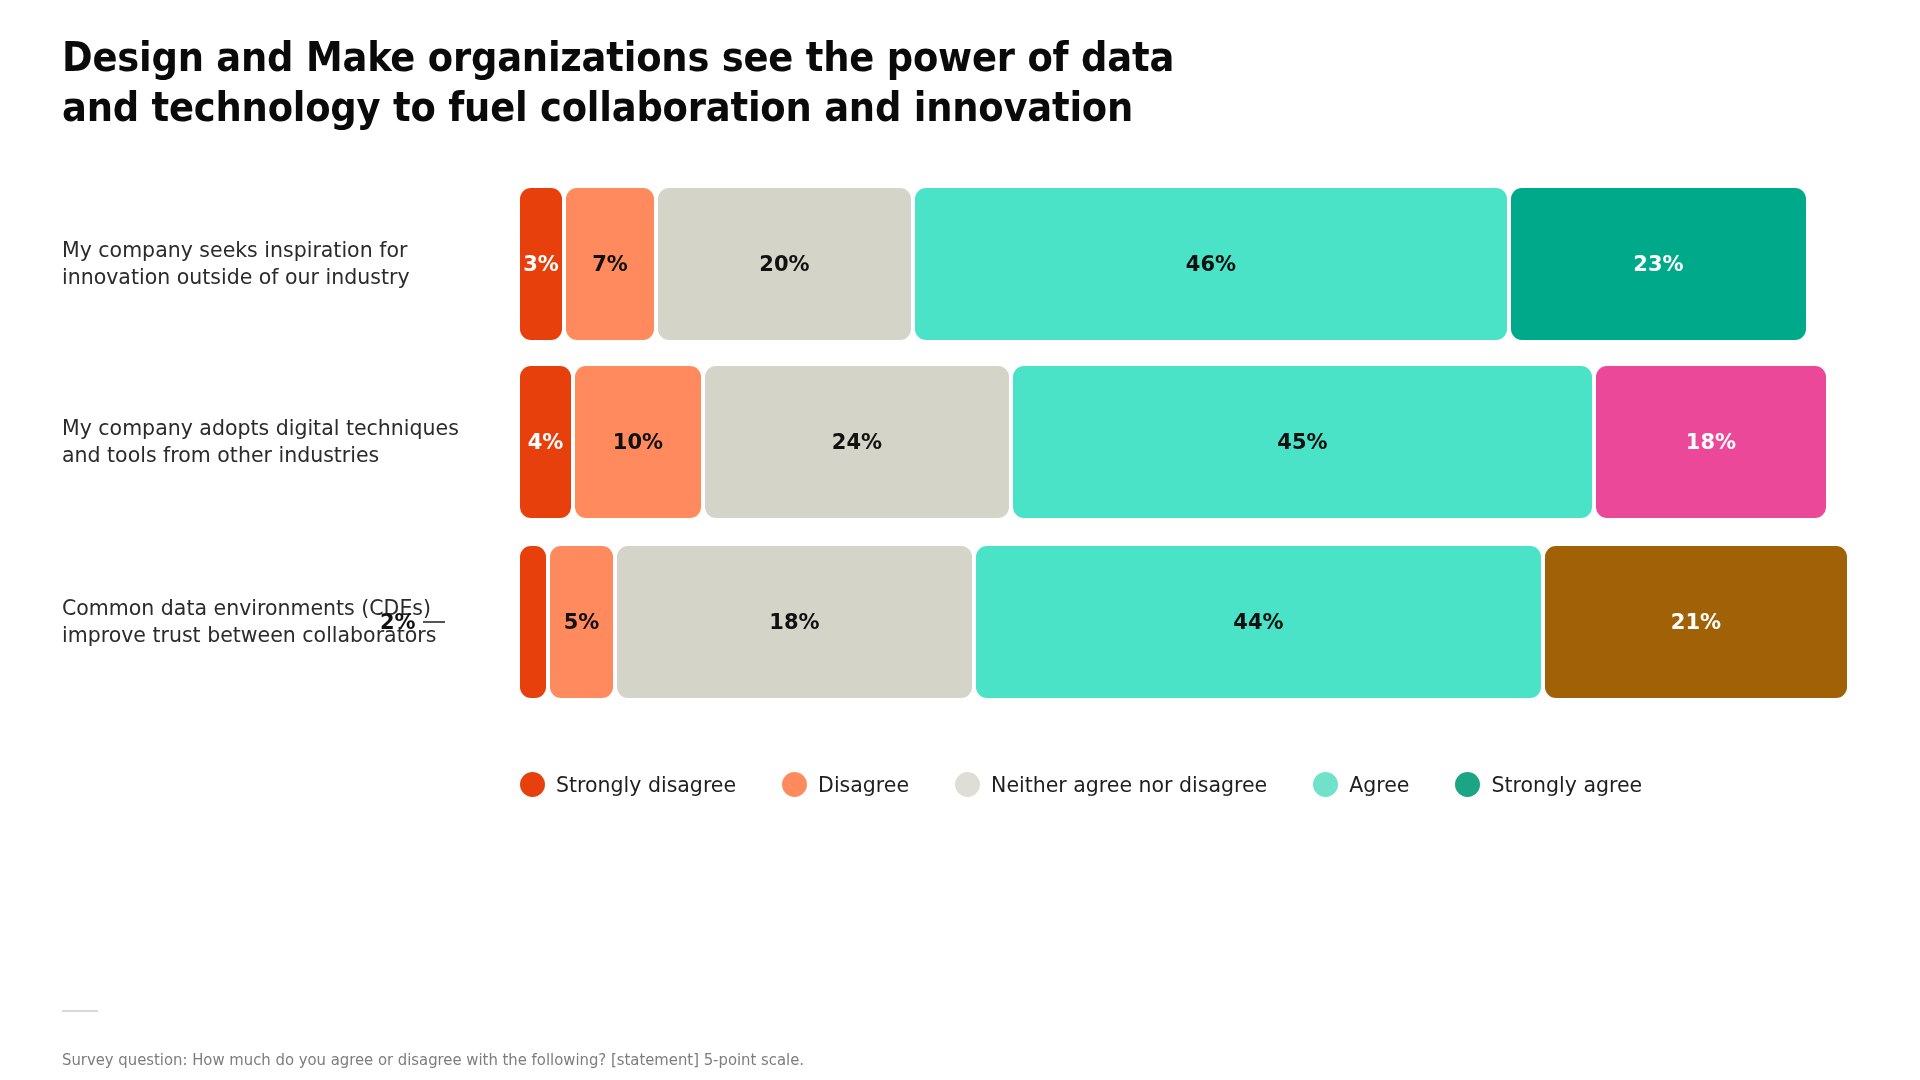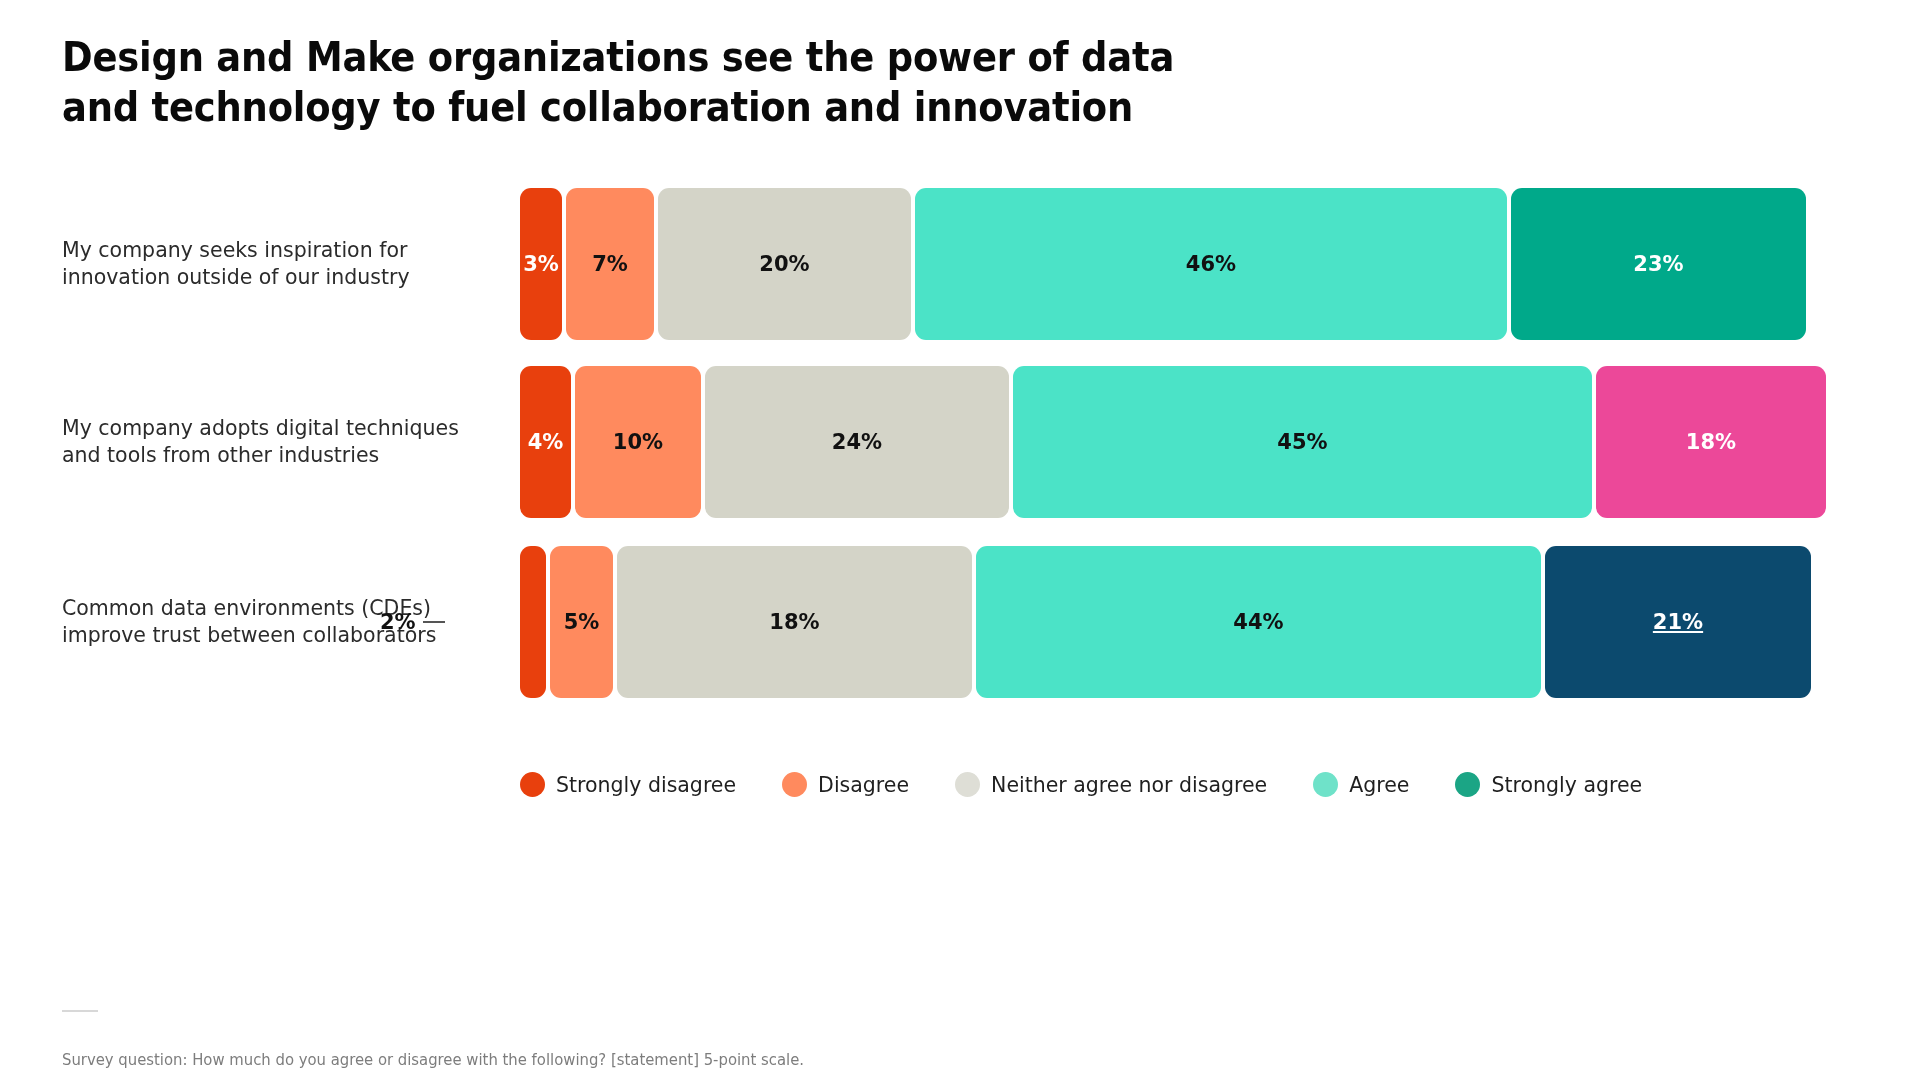--- a/index.html
+++ b/index.html
@@ -192,21 +192,21 @@
 improve trust between collaborators</div>
     <div class="bars">
       <div class="callout" style="left:-140px;">
         <span class="callout-text">2%</span>
         <span class="callout-line"></span>
       </div>
       <div class="seg seg-label-hidden" style="left:0px;width:26px;background:#E8400D;">2%</div>
       <div class="seg" style="left:30px;width:63px;background:#FF8A5E;color:#111111;">5%</div>
       <div class="seg" style="left:97px;width:355px;background:#D4D4C8;color:#111111;">18%</div>
       <div class="seg" style="left:456px;width:565px;background:#4BE3C7;color:#111111;">44%</div>
-      <div class="seg" style="left:1025px;width:266px;background:#0c4a6e;color:#ffffff;text-decoration:underline;">21%</div>
+      <div class="seg" style="left:1025px;width:302px;background:#a16207;color:#ffffff;">21%</div>
     </div>
   </div>
 
 </div>
 
 <div class="legend">
   <div class="legend-item">
     <span class="legend-dot" style="background:#E8400D;"></span>
     <span class="legend-text">Strongly disagree</span>
   </div>

